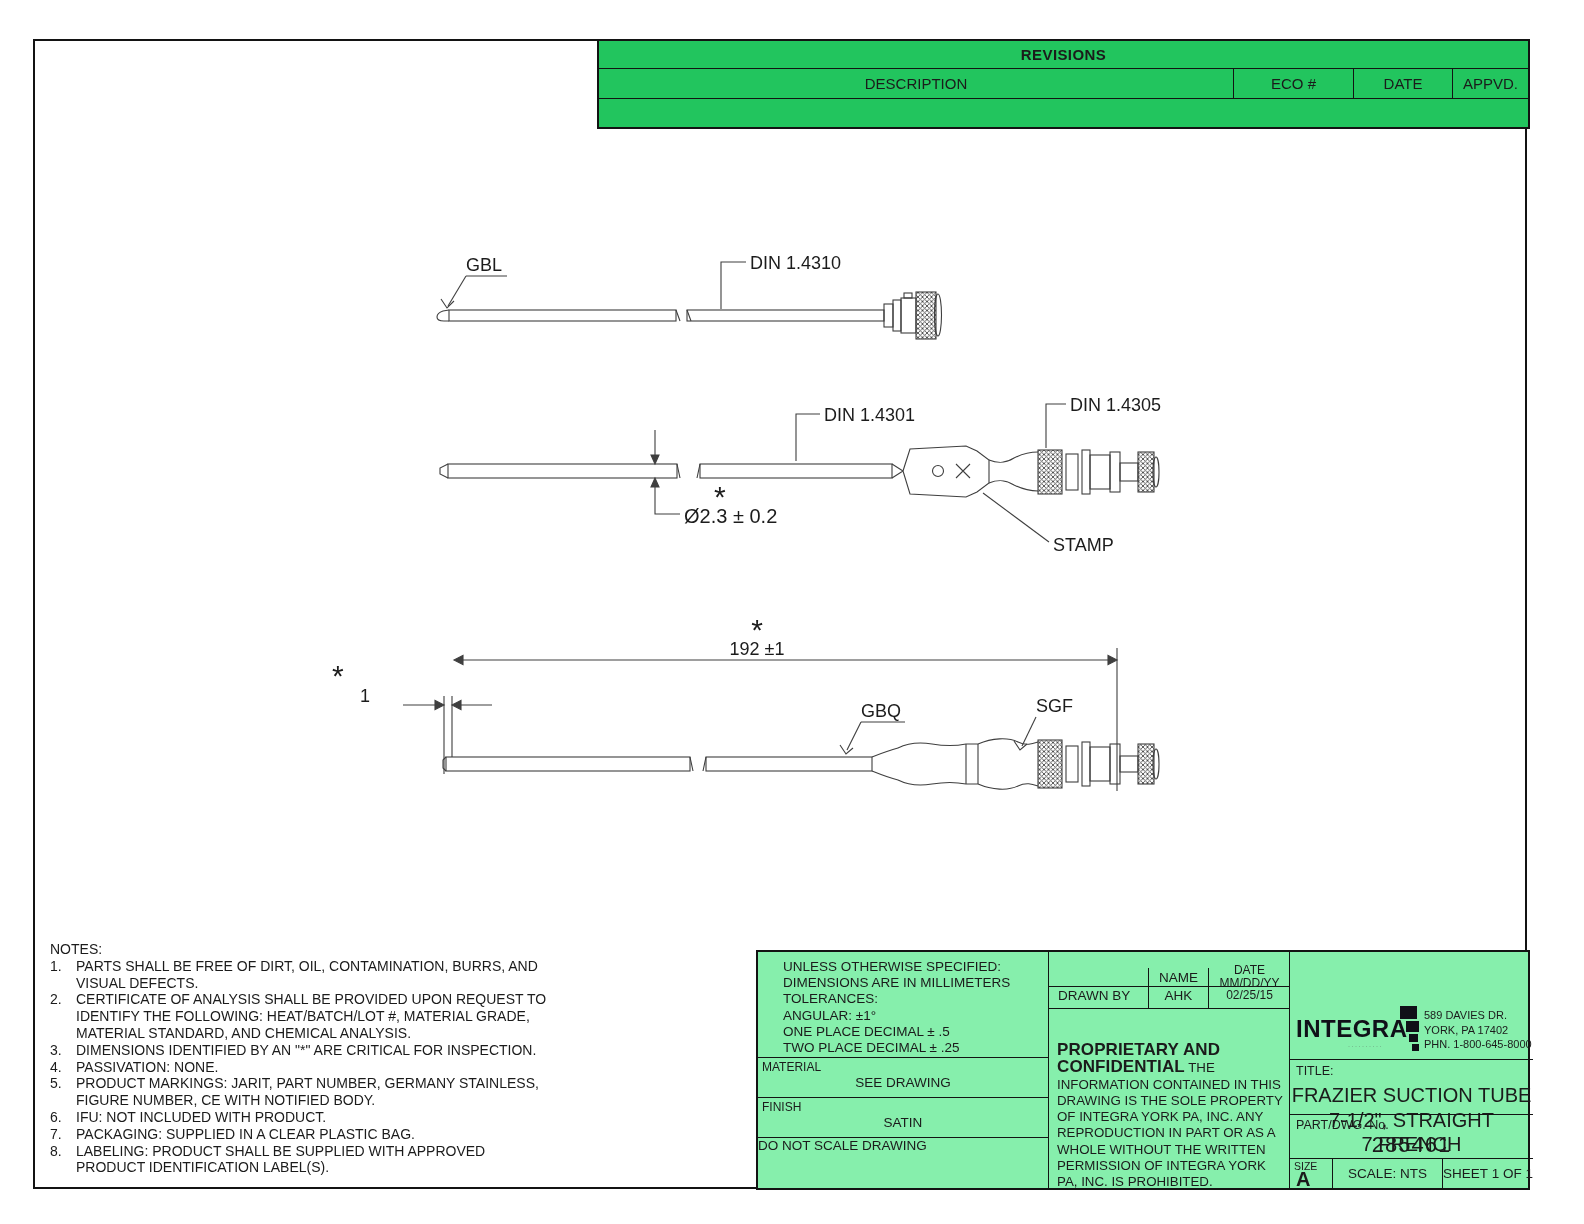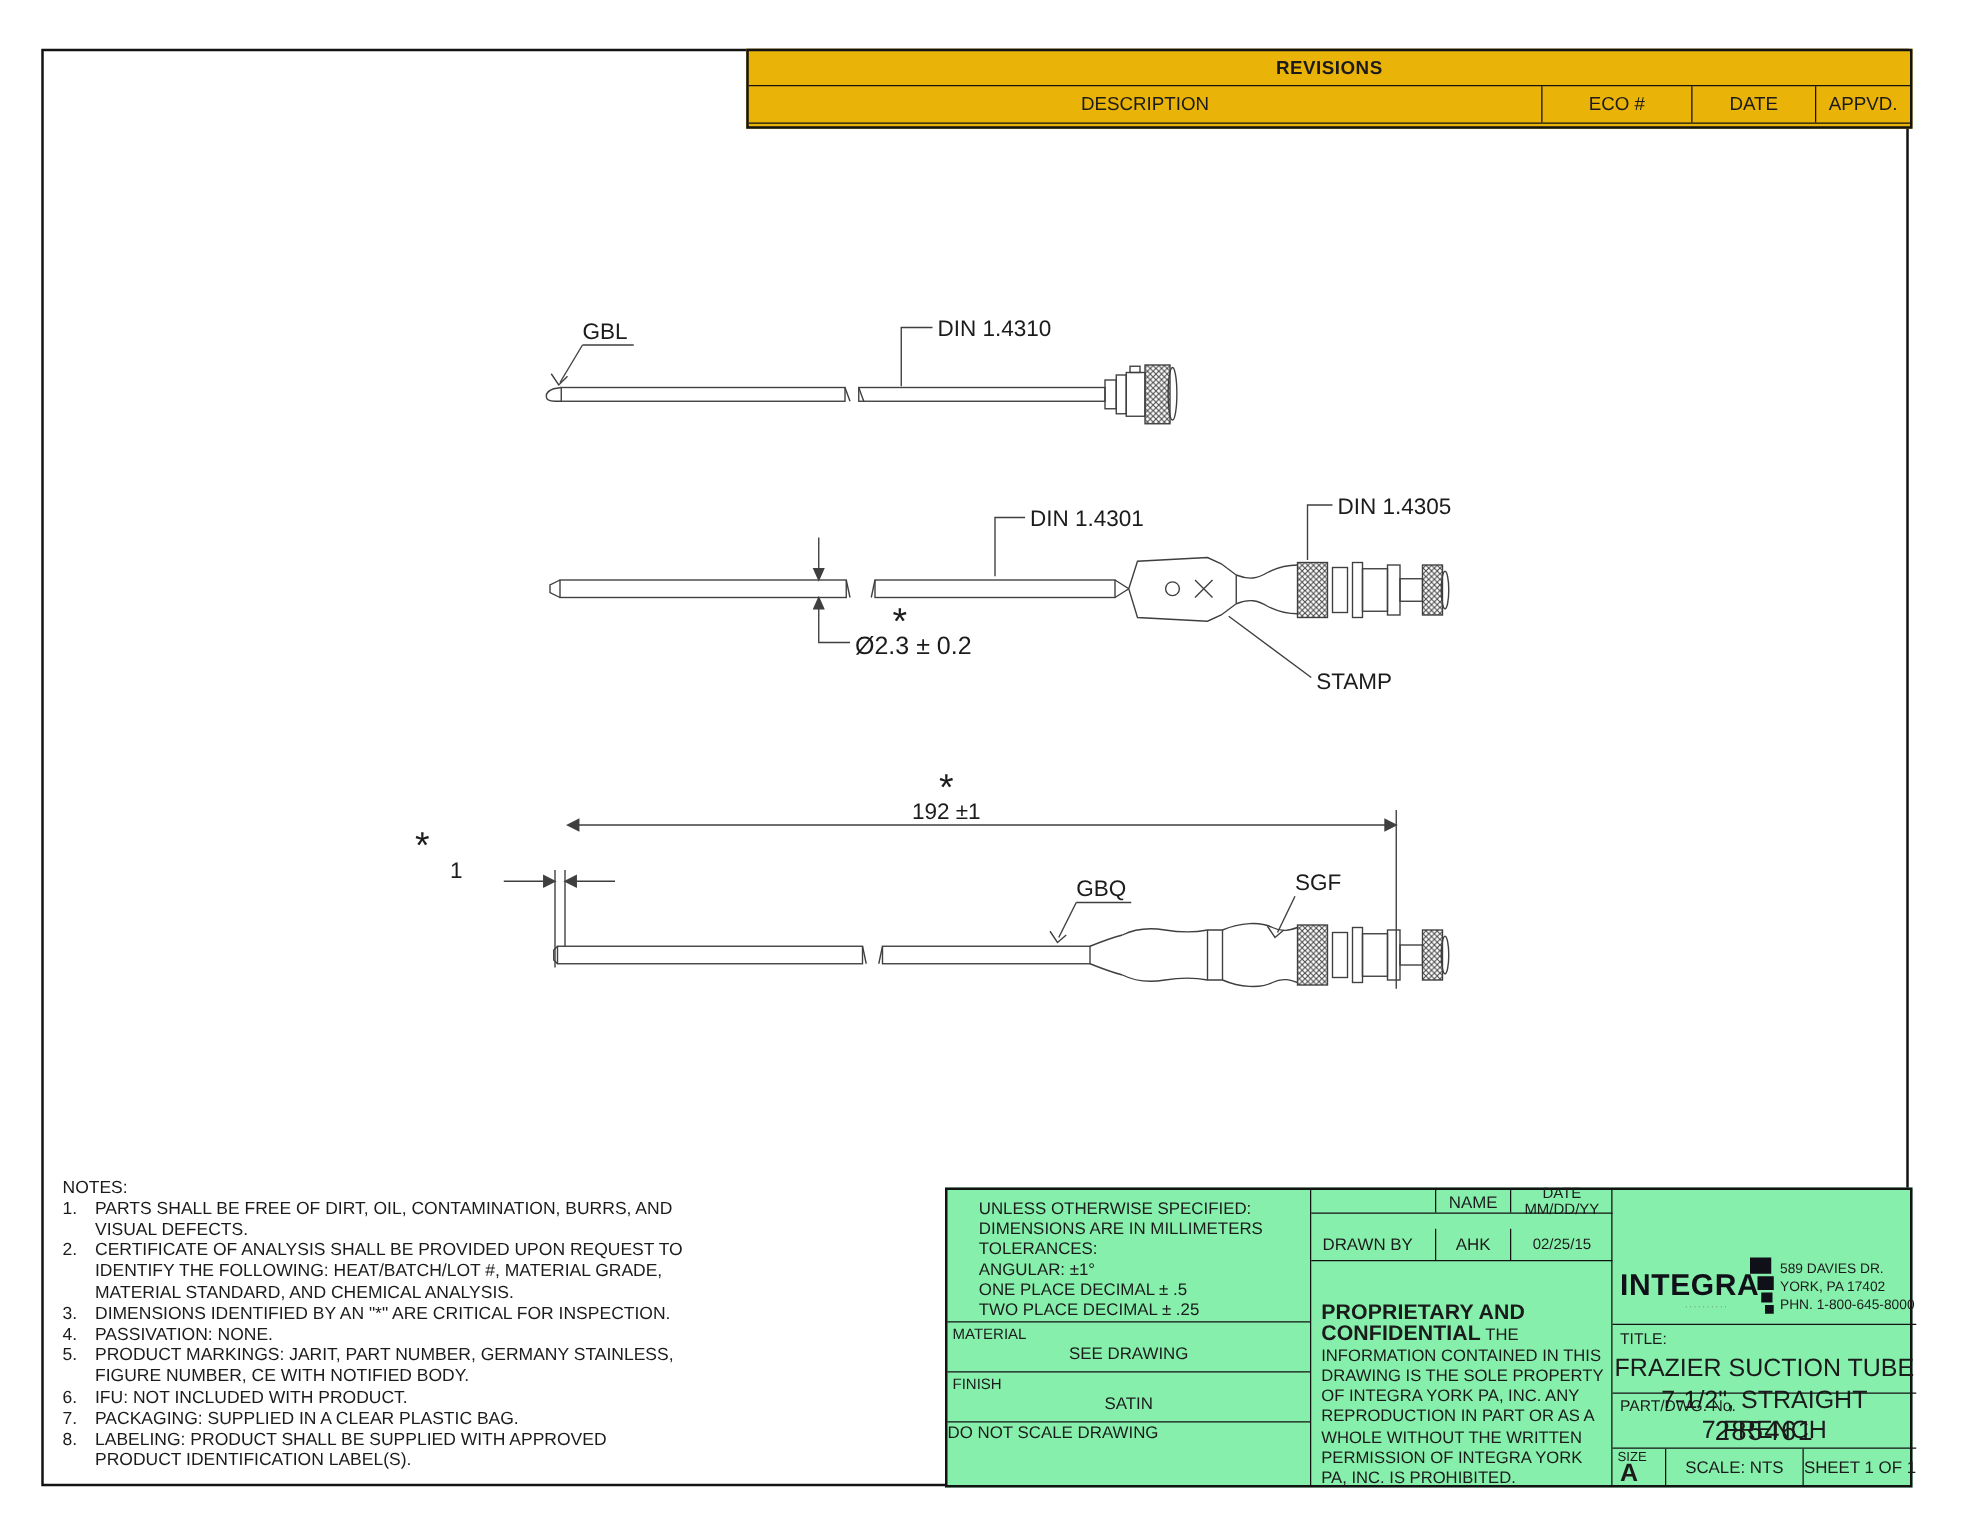--- a/index.html
+++ b/index.html
@@ -1,20 +1,20 @@
 <!DOCTYPE html>
 <html><head>
 <meta charset="utf-8">
 <style>
   html,body{margin:0;padding:0;background:#fff;}
   .sheet{position:relative;width:1584px;height:1224px;background:#fff;overflow:hidden;
          font-family:"Liberation Sans",sans-serif;color:#1b1b1b;}
   .frame{position:absolute;left:33px;top:39px;width:1494px;height:1150px;border:2px solid #131313;box-sizing:border-box;}
   
-  .rev{position:absolute;left:597px;top:39px;width:933px;height:64px;border:2px solid #131313;box-sizing:border-box;background:#eab308;}
+  .rev{position:absolute;left:597px;top:39px;width:933px;height:90px;border:2px solid #131313;box-sizing:border-box;background:#22c55e;}
   .rev-title{height:27px;border-bottom:1.5px solid #131313;display:flex;align-items:center;justify-content:center;
              font-weight:bold;font-size:15px;letter-spacing:.4px;}
   .rev-row{display:flex;height:29px;}
   .rev-row.hdr{border-bottom:1.5px solid #131313;}
   .rev-cell{display:flex;align-items:center;justify-content:center;font-size:15px;box-sizing:border-box;}
   .rev-desc{flex:1;}
   .rev-eco{width:120px;border-left:1.5px solid #131313;}
   .rev-date{width:99px;border-left:1.5px solid #131313;}
   .rev-appvd{width:76px;border-left:1.5px solid #131313;}
   
@@ -26,21 +26,21 @@
   .tb *{box-sizing:border-box;}
   .cell{position:absolute;}
   .tol{left:0;top:0;width:290px;height:105px;padding:7px 0 0 25px;font-size:13.5px;line-height:16.2px;}
   .material{left:0;top:105px;width:290px;height:40px;border-top:1.5px solid #131313;}
   .finish{left:0;top:145px;width:290px;height:40px;border-top:1.5px solid #131313;}
   .noscale{left:0;top:185px;width:290px;height:51px;border-top:1.5px solid #131313;
            font-size:13.5px;}
   .mini-label{font-size:12px;padding:2px 0 0 4px;}
   .mini-value{text-align:center;font-size:13.5px;margin-top:1px;}
   .col2{left:290px;top:0;width:241px;height:236px;border-left:1.5px solid #131313;}
-  .nd-hdr{position:absolute;left:0;top:0;width:241px;height:19px;border-bottom:1.5px solid #131313;}
+  .nd-hdr{position:absolute;left:0;top:16px;width:241px;height:19px;border-bottom:1.5px solid #131313;}
   .nd-row{position:absolute;left:0;top:31px;width:241px;height:26px;border-bottom:1.5px solid #131313;}
   .nd-c1{position:absolute;left:0;top:0;width:99px;height:100%;display:flex;align-items:center;font-size:13.5px;padding-left:9px;}
   .nd-c2{position:absolute;left:99px;top:0;width:60px;height:100%;border-left:1.5px solid #131313;display:flex;align-items:center;justify-content:center;font-size:13.5px;}
   .nd-c3{position:absolute;left:159px;top:0;width:82px;height:100%;border-left:1.5px solid #131313;display:flex;flex-direction:column;align-items:center;justify-content:center;font-size:12px;line-height:13px;}
   .prop{position:absolute;left:0;top:57px;width:241px;height:179px;padding:33px 4px 0 8px;font-size:13.3px;line-height:16.3px;}
   .prop b{font-size:17px;letter-spacing:.1px;}
   .col3{left:531px;top:0;width:243px;height:236px;border-left:1.5px solid #131313;}
   .logo-box{position:absolute;left:0;top:0;width:243px;height:60px;border-bottom:1.5px solid #131313;margin-top:48px;}
   .logo-name{position:absolute;left:6px;top:15px;font-size:24px;font-weight:600;letter-spacing:.5px;color:#101018;}
   .logo-tagline{position:absolute;left:58px;top:43px;font-size:6px;letter-spacing:1.5px;color:#555;}

